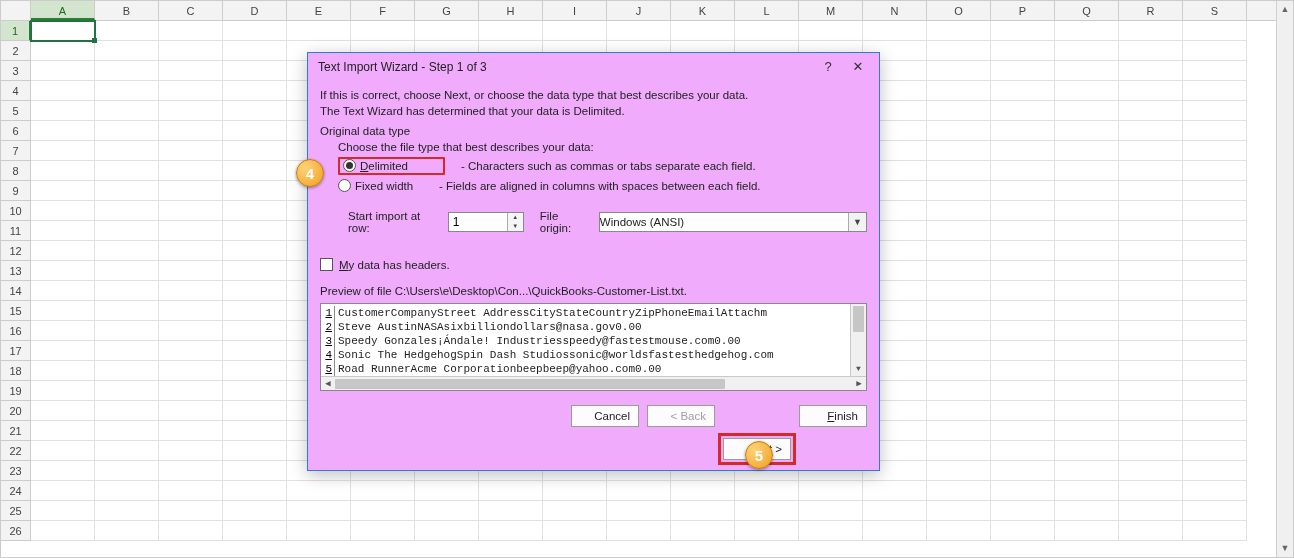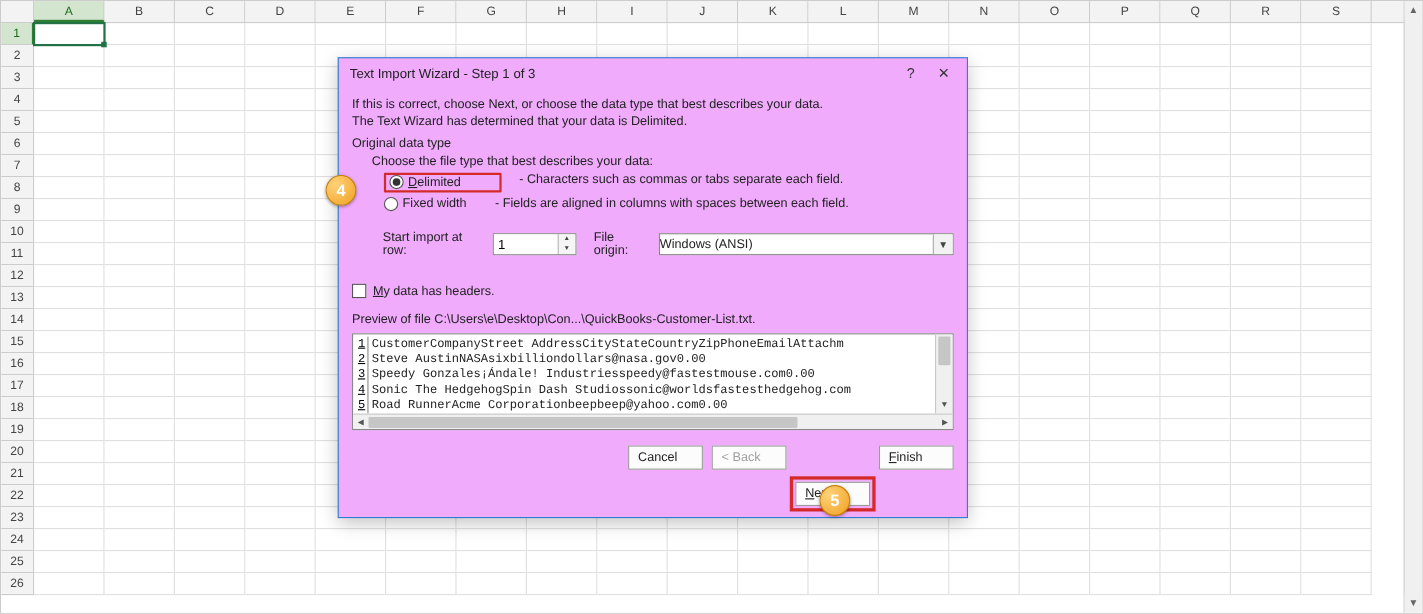--- a/index.html
+++ b/index.html
@@ -142,23 +142,23 @@
   .dlg-body {
     padding: 4px 12px 10px 12px;
     font-size: 11.5px;
     color: #222;
   }
   .intro-line { margin: 4px 0; }
   .fieldset-label { margin-top: 8px; font-size: 11.5px; }
   .sub-indent { padding-left: 18px; }
   .radio-row {
     display: flex;
-    align-items: flex-start;
+    align-items: center;
     gap: 4px;
-    margin: 4px 11px;
+    margin: 4px 0;
   }
   .radio {
     width: 13px; height: 13px;
     border: 1px solid #555;
     border-radius: 50%;
     display: inline-flex;
     align-items: center;
     justify-content: center;
     background: #fff;
   }
@@ -331,21 +331,21 @@
   .dlg-buttons {
     display: flex;
     justify-content: flex-end;
     gap: 8px;
     margin-top: 14px;
   }
   .btn {
     min-width: 68px;
     height: 22px;
     line-height: 20px;
-    text-align: left;
+    text-align: right;
     border: 1px solid #9c9c9c;
     background: #fcfcfc;
     cursor: pointer;
     font-size: 11.5px;
     padding: 0 8px;
   }
   .btn.disabled {
     color: #a0a0a0;
     cursor: default;
   }

